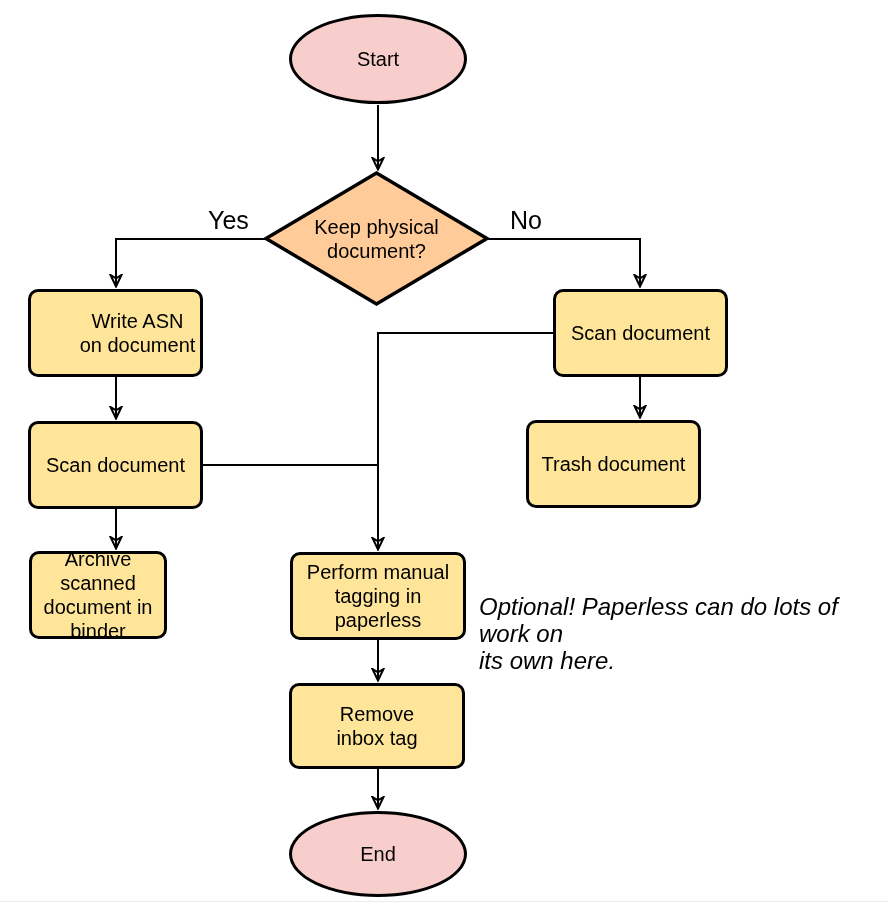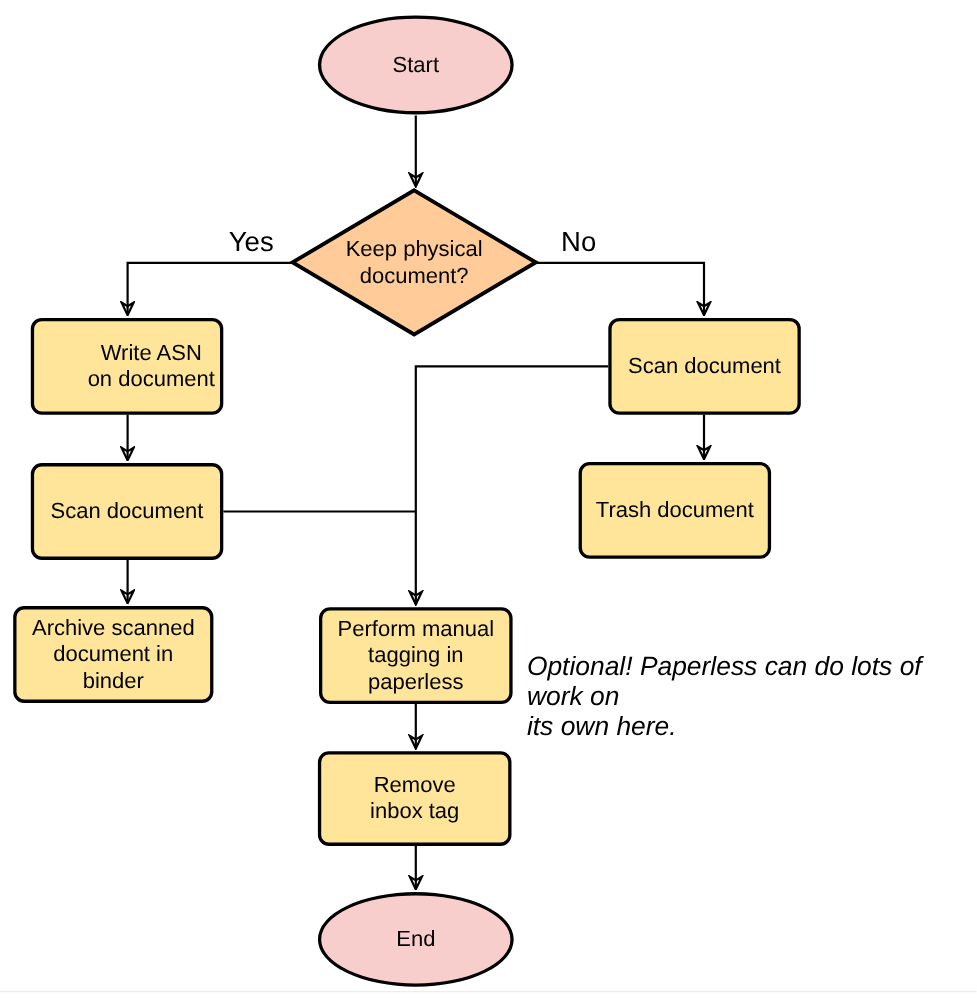--- a/index.html
+++ b/index.html
@@ -127,21 +127,21 @@
     </svg>
     <div class="decision-label">Keep physical
 document?</div>
   </div>
 
   <div class="node process" style="left:28px; top:289px; width:175px; height:88px;padding-left:44px;">Write ASN
 on document</div>
 
   <div class="node process" style="left:28px; top:421px; width:175px; height:88px;">Scan document</div>
 
-  <div class="node process" style="left:12px; top:551px; width:182px; height:88px;">Archive scanned
+  <div class="node process" style="left:29px; top:551px; width:138px; height:88px;">Archive scanned
 document in
 binder</div>
 
   <div class="node process" style="left:553px; top:289px; width:175px; height:88px;">Scan document</div>
 
   <div class="node process" style="left:526px; top:420px; width:175px; height:88px;">Trash document</div>
 
   <div class="node process" style="left:290px; top:552px; width:176px; height:88px;">Perform manual
 tagging in
 paperless</div>

